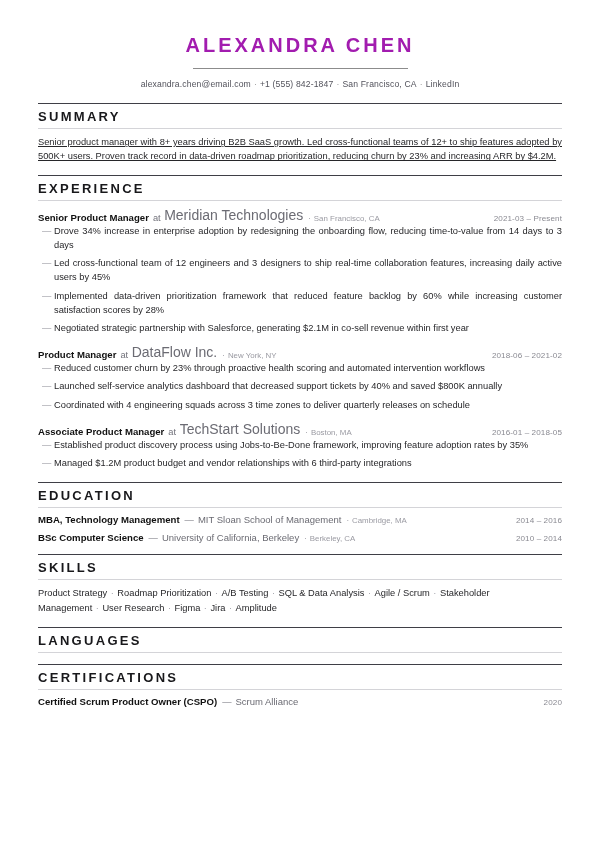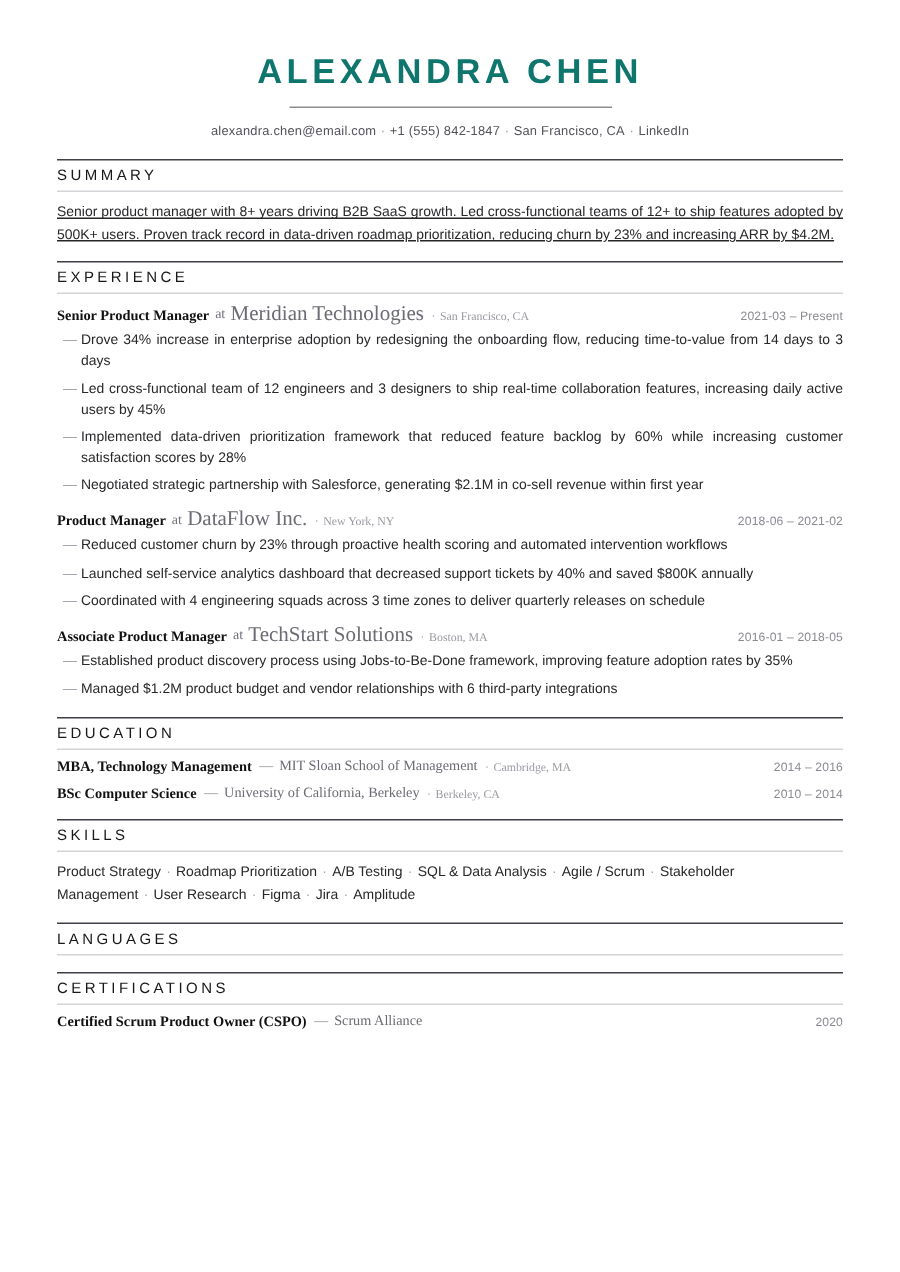--- a/index.html
+++ b/index.html
@@ -18,24 +18,24 @@
     width: 600px;
     height: 848px;
     box-sizing: border-box;
     padding: 30px 38px 0 38px;
     background: #ffffff;
   }
 
   
   .header { text-align: center; padding-bottom: 2px; }
   .name {
-    font-size: 23px;
+    font-size: 20px;
     font-weight: bold;
     letter-spacing: 3.0px;
-    color: #0f766e;
+    color: #a21caf;
     line-height: 1.15;
     margin: 4px 0 0 0;
     text-transform: uppercase;
   }
   .name-rule {
     width: 215px;
     height: 1px;
     background: #8c8c8c;
     margin: 11px auto 9px auto;
   }
@@ -48,22 +48,22 @@
   .contact .sep { color: #9a9a9a; padding: 0 3px; }
 
   
   .section { margin-top: 0; }
   .section-top-rule {
     height: 1px;
     background: #3f3f46;
     margin-top: 11px;
   }
   .section-title {
-    font-size: 10px;
-    font-weight: normal;
+    font-size: 13px;
+    font-weight: bold;
     letter-spacing: 2.3px;
     color: #18181b;
     text-transform: uppercase;
     padding: 5px 0 4px 0;
   }
   .section-under-rule {
     height: 1px;
     background: #d4d4d8;
     margin-bottom: 6px;
   }
@@ -88,24 +88,23 @@
   .entry + .entry { margin-top: 8px; }
   .entry-head {
     display: flex;
     align-items: baseline;
     justify-content: space-between;
     gap: 10px;
     margin-bottom: 2px;
   }
   .entry-head-left {
     display: flex;
-    align-items: center;
+    align-items: flex-end;
     flex-wrap: wrap;
     min-width: 0;
-    font-family: Liberation Serif, serif;
   }
   .entry-title {
     font-size: 9.6px;
     font-weight: bold;
     color: #111111;
     white-space: nowrap;
   }
   .entry-conn {
     font-size: 9.3px;
     color: #71717a;

